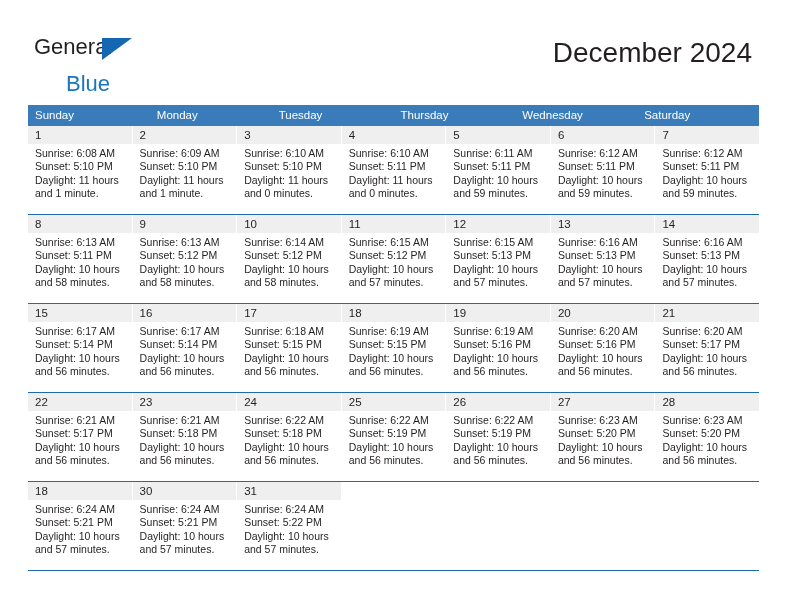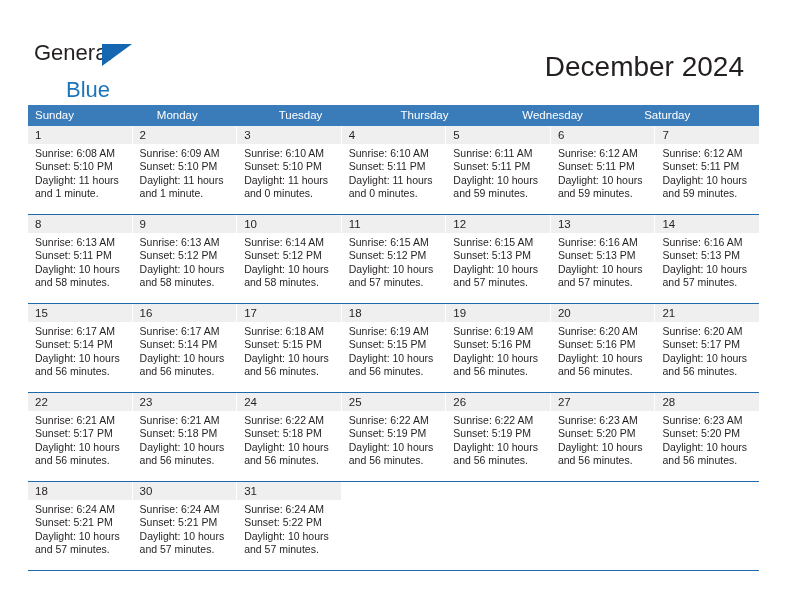--- a/index.html
+++ b/index.html
@@ -17,21 +17,21 @@
     position: relative;
     width: 792px;
     height: 612px;
     box-sizing: border-box;
   }
 
   
   .header {
     position: absolute;
     left: 28px;
-    top: 34px;
+    top: 28px;
     width: 732px;
     height: 68px;
   }
   .logo {
     position: absolute;
     left: 6px;
     top: 6px;
     width: 140px;
     height: 52px;
   }
@@ -70,21 +70,21 @@
     right: 0;
     top: 0;
     text-align: right;
   }
   .cal-title {
     font-size: 28px;
     color: #231f20;
     line-height: 34px;
     white-space: nowrap;
     font-weight: normal;
-    margin: 16px;
+    margin: 8px;
   }
   .cal-subtitle {
     font-size: 14.5px;
     color: #231f20;
     line-height: 20px;
     white-space: nowrap;
     margin: 6px 0 0 0;
     font-weight: normal;
   }
 

